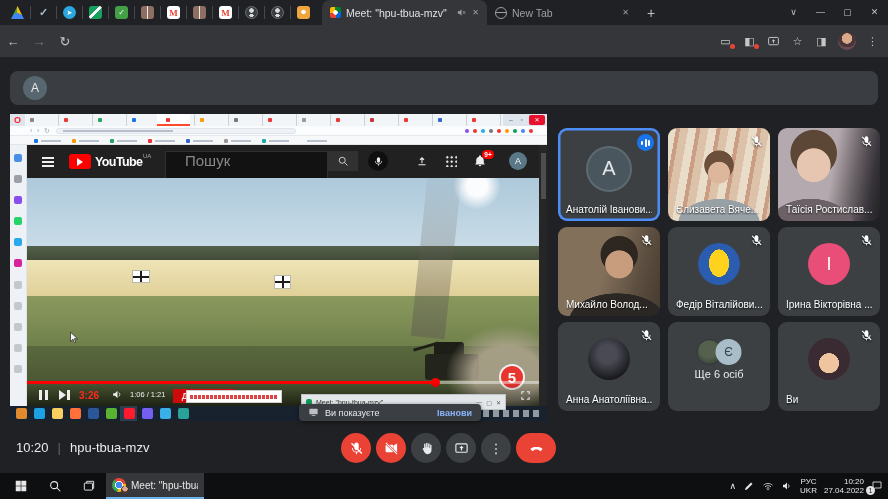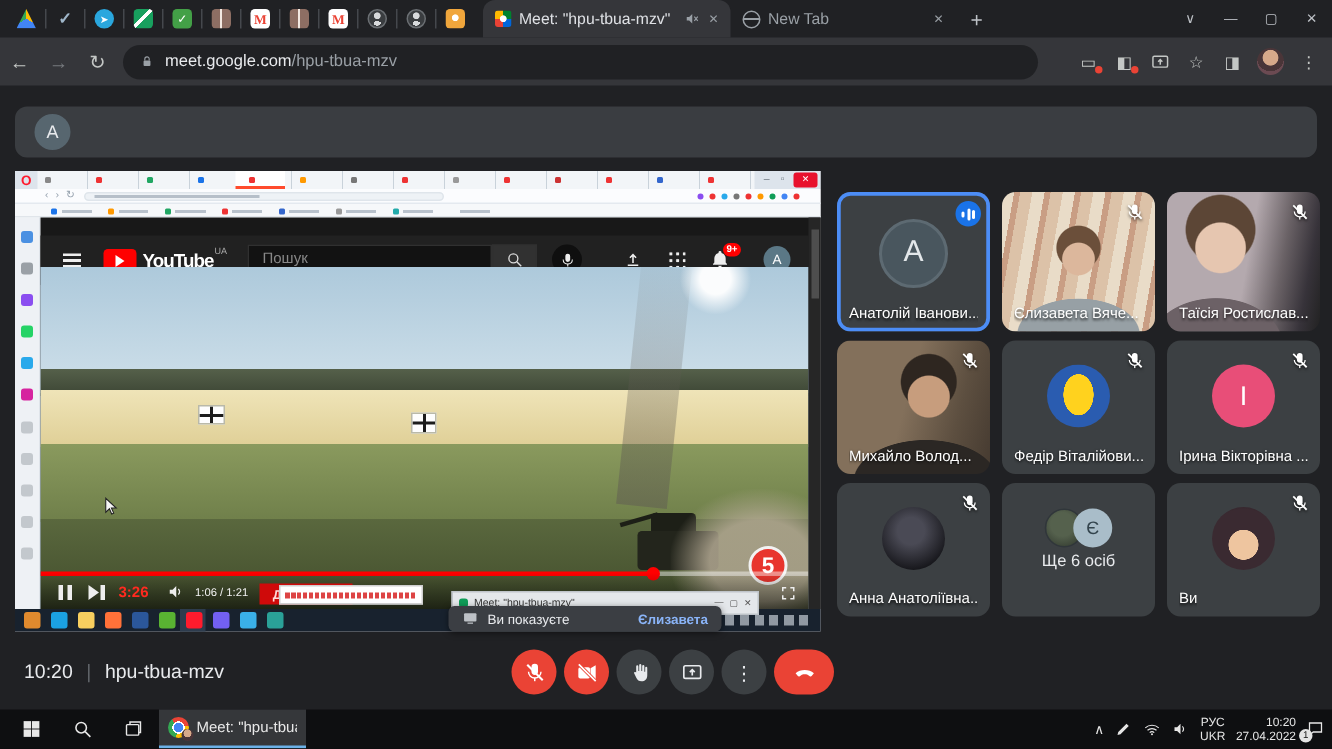--- a/index.html
+++ b/index.html
@@ -68,27 +68,27 @@
 #op-url{position:absolute;left:53px;top:3.5px;width:110px;height:2.5px;background:#b6bfc9}
 #op-ext{position:absolute;right:14px;top:3px;width:4px;height:4px;border-radius:50%;background:#e33;box-shadow:-8px 0 #4285f4,-16px 0 #0f9d58,-24px 0 #f90,-32px 0 #e33,-40px 0 #777,-48px 0 #29a9eb,-56px 0 #e33,-64px 0 #8a4df0}
 #op-bm{position:absolute;top:22px;left:0;right:0;height:9px;background:#f6f8fa;border-bottom:1px solid #e0e5ea;box-sizing:border-box}
 #op-bmdots{position:absolute;left:24px;top:2.5px;width:4px;height:4px;border-radius:1px;background:#1a73e8;box-shadow:38px 0 #f90,76px 0 #21a663,114px 0 #e33,152px 0 #36c,190px 0 #999,228px 0 #2aa}
 #op-bmline{position:absolute;left:31px;top:3.5px;width:290px;height:2.5px;background:repeating-linear-gradient(90deg,#b9c2cc 0 20px,transparent 20px 38px)}
 #op-side{position:absolute;top:31px;left:0;width:17px;height:261px;background:#eef1f5;border-right:1px solid #dfe4ea;box-sizing:border-box}
 #op-side-icons{position:absolute;left:4px;top:9px;width:8px;height:8px;border-radius:2px;background:#4a90e2;box-shadow:0 21px 0 #9aa0a6,0 42px 0 #8a4df0,0 63px 0 #25d366,0 84px 0 #29a9eb,0 105px 0 #d6249f,0 127px 0 #c3c8cd,0 148px 0 #c3c8cd,0 169px 0 #c3c8cd,0 190px 0 #c3c8cd,0 211px 0 #c3c8cd}
 
 
 #yt{position:absolute;left:17px;top:31px;width:520px;height:261px;background:#181818}
-#yt-header{position:absolute;top:12px;left:0;right:8px;height:33px;background:#212121}
+#yt-header{position:absolute;top:0;left:0;right:8px;height:33px;background:#212121}
 #yt-menu{position:absolute;left:15px;top:12px;width:12px;height:10px;background:linear-gradient(#eee 0 2px,transparent 2px 4px,#eee 4px 6px,transparent 6px 8px,#eee 8px 10px)}
 .ytbadge{position:absolute;left:42px;top:9px;width:22px;height:15px;background:#f00;border-radius:3px;display:flex;align-items:center;justify-content:center}
 .yttri{width:0;height:0;border-top:4px solid transparent;border-bottom:4px solid transparent;border-left:6.5px solid #fff}
 .ytword{position:absolute;left:68px;top:10px;font-size:12.5px;font-weight:bold;color:#fff;letter-spacing:-.6px}
 .ytua{position:absolute;left:116px;top:8px;font-size:6px;color:#aaa}
-.ytsi{position:absolute;left:138px;top:6px;width:163px;height:28px;background:#121212;border:1px solid #303030;box-sizing:border-box;color:#888;font-size:10px;line-height:18px;padding-left:9px}
+.ytsi{position:absolute;left:138px;top:6px;width:163px;height:28px;background:#121212;border:1px solid #303030;box-sizing:border-box;color:#888;font-size:15px;line-height:18px;padding-left:19px}
 .ytsb{position:absolute;left:301px;top:6px;width:30px;height:20px;background:#313131;border:1px solid #303030;box-sizing:border-box;display:flex;align-items:center;justify-content:center;color:#ddd}
 .ytsb svg{width:12px;height:12px}
 .ytmic{position:absolute;left:341px;top:6px;width:20px;height:20px;border-radius:50%;background:#0f0f0f;display:flex;align-items:center;justify-content:center;color:#eee}
 .ytmic svg{width:11px;height:11px}
 #yt-upload{position:absolute;left:388px;top:9px;width:14px;height:14px;color:#eee}
 #yt-grid{position:absolute;left:418px;top:10px;width:12px;height:12px;background-image:radial-gradient(circle,#eee 1.1px,transparent 1.3px);background-size:4.5px 4.5px}
 #yt-bell{position:absolute;left:446px;top:9px;width:14px;height:14px;color:#eee}
 #yt-bell svg{width:14px;height:14px}
 #yt-badge{position:absolute;right:-7px;top:-4px;min-width:8px;height:9px;border-radius:5px;background:#f00;color:#fff;font-size:6.5px;font-weight:bold;line-height:9px;text-align:center;padding:0 2px;font-style:normal}
 #yt-avatar{position:absolute;left:482px;top:7px;width:18px;height:18px;border-radius:50%;background:#5b7886;color:#fff;font-size:9px;display:flex;align-items:center;justify-content:center}
@@ -354,26 +354,20 @@
       <span class="wbtn">—</span>
       <span class="wbtn">▢</span>
       <span class="wbtn">✕</span>
     </div>
   </div>
 
   <div id="toolbar">
     <span class="nav">←</span>
     <span class="nav dim">→</span>
     <span class="nav">↻</span>
-    <div id="omnibox">
-      <svg class="lock">
-          <use href="#i-lock"></use>
-        </svg>
-      <span><span class="host">meet.google.com</span><span class="path">/hpu-tbua-mzv</span></span>
-    </div>
     <div class="tbicons">
       <span class="tbi">▭<span class="reddot"></span></span>
       <span class="tbi">◧<span class="reddot"></span></span>
       <span class="tbi">
           <svg>
             <use href="#i-present"></use>
           </svg>
         </span>
       <span class="tbi">☆</span>
       <span class="tbi">◨</span>
@@ -503,21 +497,21 @@
       <span id="popup-title">Meet: "hpu-tbua-mzv"</span>
       <span class="pwb">—</span>
       <span class="pwb">▢</span>
       <span class="pwb">✕</span>
     </div>
     <div id="pbar">
       <svg class="pdisp">
           <use href="#i-display"></use>
         </svg>
       <span id="pbar-label">Ви показуєте</span>
-      <span id="pstop">Єлизавета</span>
+      <span id="pstop">Іванови</span>
     </div>
   </div>
 
   <div id="tiles">
     <div class="tile sel">
       <span class="eq">
           <i></i>
           <i></i>
           <i></i>
         </span>

